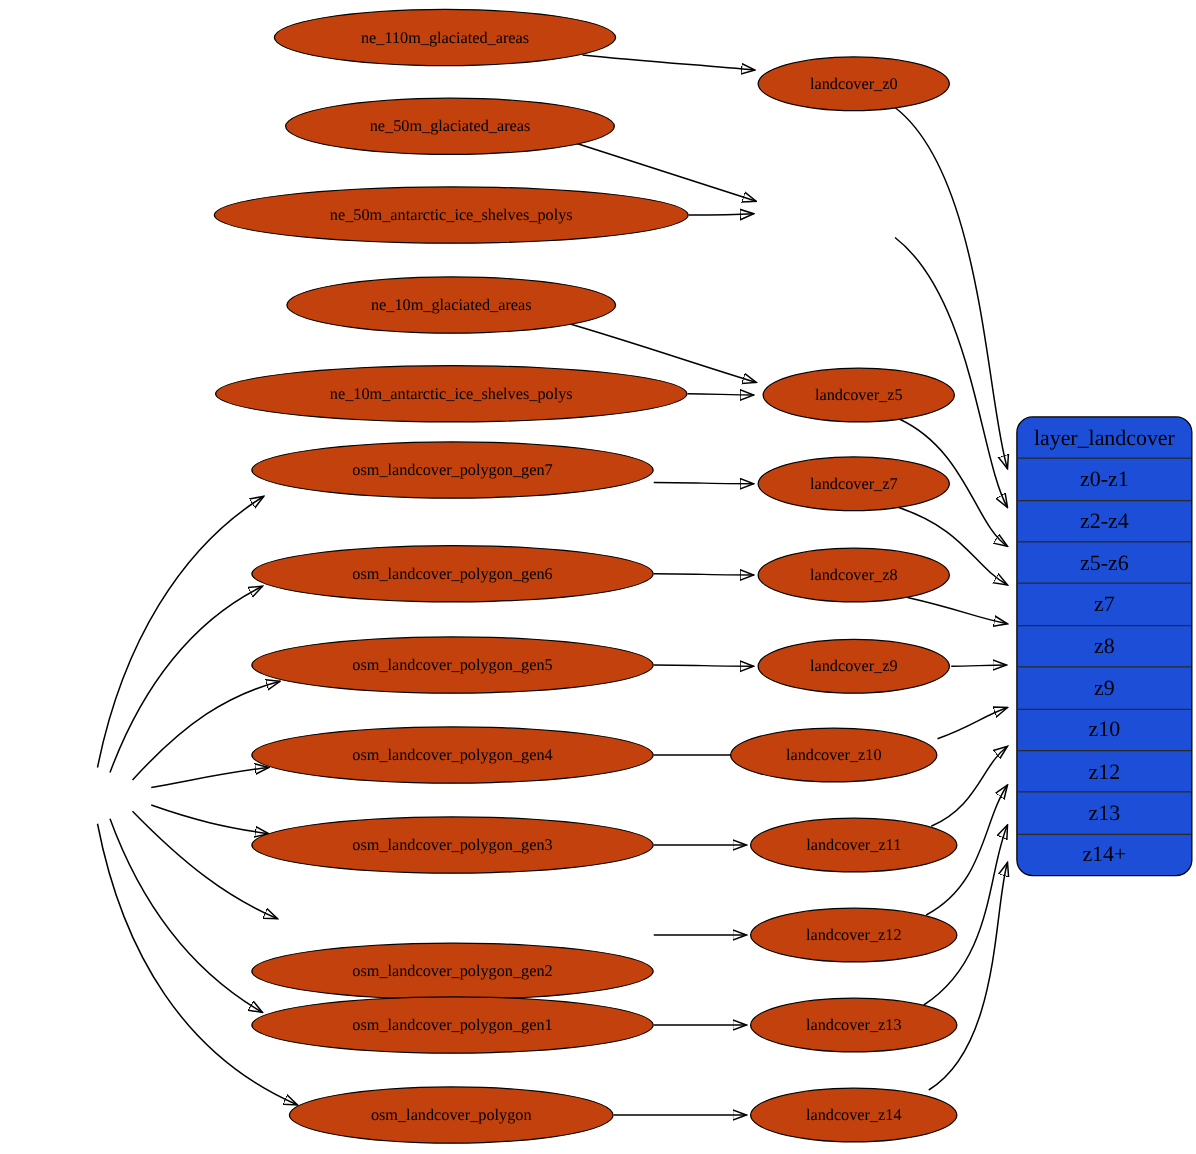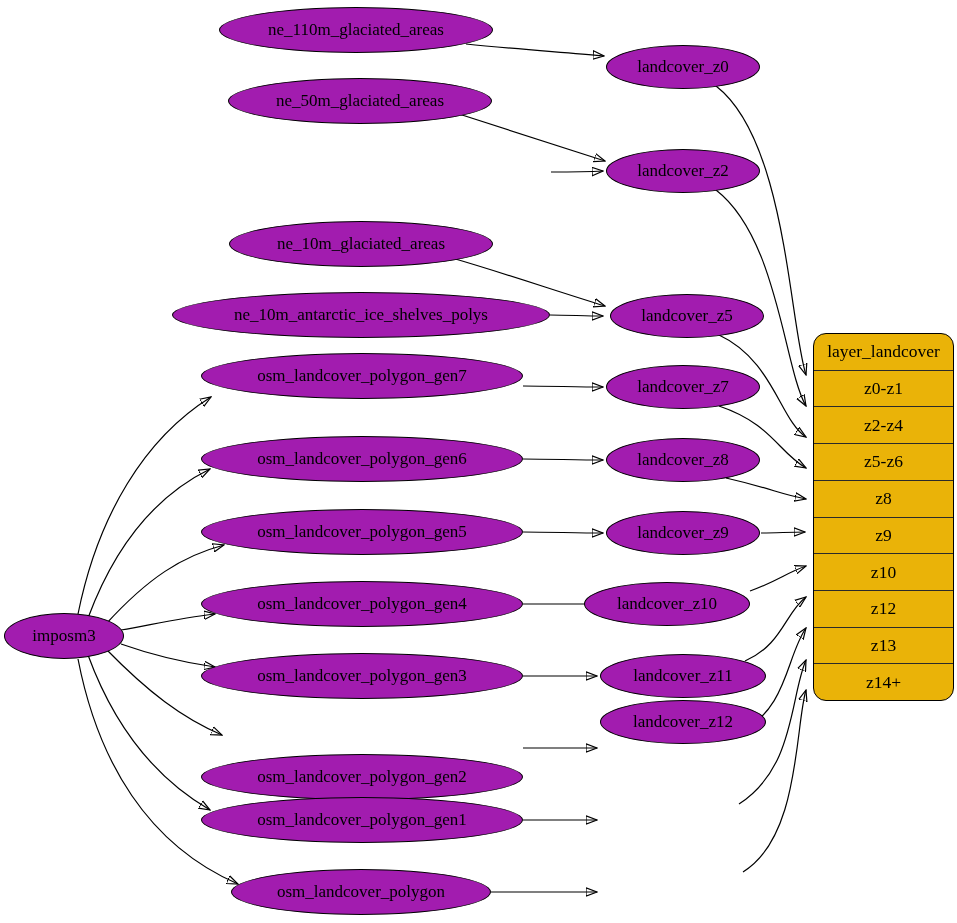--- a/index.html
+++ b/index.html
@@ -10,22 +10,22 @@
     font-family:"Liberation Serif","DejaVu Serif",serif;
     overflow:hidden;
   }
   .edges{position:absolute;left:0;top:0;width:957px;height:923px;}
   .edges path{fill:none;stroke:#000000;stroke-width:1.2px;}
   .node{
     position:absolute;
     display:flex;align-items:center;justify-content:center;
     border:1.2px solid #000000;
     border-radius:50%;
-    background:#a21caf;
-    font-size:17px;color:#000000;
+    background:#c2410c;
+    font-size:13px;color:#000000;
     white-space:nowrap;
     box-sizing:border-box;
     z-index:2;
   }
   .record{
     position:absolute;
     left:813px;top:333px;width:141px;height:368px;
     border:1.4px solid #000000;
     border-radius:13px;
     overflow:hidden;
@@ -85,48 +85,50 @@
     <path d="M 761,533 C 776,533 790,532 805,532" marker-end="url(#arrow)"></path>
     <path d="M 750,591 C 778,581 786,573 806,566" marker-end="url(#arrow)"></path>
     <path d="M 745,661 C 782,645 785,613 806,597" marker-end="url(#arrow)"></path>
     <path d="M 741,732 C 788,707 786,657 806,628" marker-end="url(#arrow)"></path>
     <path d="M 739,804 C 795,768 790,697 806,660" marker-end="url(#arrow)"></path>
     <path d="M 743,872 C 800,837 795,727 806,690" marker-end="url(#arrow)"></path>
   </svg>
 
   <div class="node" style="left:219px;top:7px;width:274px;height:46px">ne_110m_glaciated_areas</div>
   <div class="node" style="left:228px;top:78px;width:264px;height:46px">ne_50m_glaciated_areas</div>
+  <div class="node" style="left:171px;top:149px;width:380px;height:46px">ne_50m_antarctic_ice_shelves_polys</div>
   <div class="node" style="left:229px;top:221px;width:264px;height:46px">ne_10m_glaciated_areas</div>
   <div class="node" style="left:172px;top:292px;width:378px;height:46px">ne_10m_antarctic_ice_shelves_polys</div>
   <div class="node" style="left:201px;top:353px;width:322px;height:46px">osm_landcover_polygon_gen7</div>
   <div class="node" style="left:201px;top:436px;width:322px;height:46px">osm_landcover_polygon_gen6</div>
   <div class="node" style="left:201px;top:509px;width:322px;height:46px">osm_landcover_polygon_gen5</div>
   <div class="node" style="left:201px;top:581px;width:322px;height:46px">osm_landcover_polygon_gen4</div>
   <div class="node" style="left:201px;top:653px;width:322px;height:46px">osm_landcover_polygon_gen3</div>
   <div class="node" style="left:201px;top:754px;width:322px;height:46px">osm_landcover_polygon_gen2</div>
   <div class="node" style="left:201px;top:797px;width:322px;height:46px">osm_landcover_polygon_gen1</div>
   <div class="node" style="left:231px;top:869px;width:260px;height:46px">osm_landcover_polygon</div>
 
-  <div class="node" style="left:4px;top:613px;width:120px;height:46px">imposm3</div>
 
   <div class="node" style="left:606px;top:45px;width:154px;height:44px">landcover_z0</div>
-  <div class="node" style="left:606px;top:149px;width:154px;height:44px">landcover_z2</div>
   <div class="node" style="left:610px;top:294px;width:154px;height:44px">landcover_z5</div>
   <div class="node" style="left:606px;top:365px;width:154px;height:44px">landcover_z7</div>
   <div class="node" style="left:606px;top:438px;width:154px;height:44px">landcover_z8</div>
   <div class="node" style="left:606px;top:511px;width:154px;height:44px">landcover_z9</div>
   <div class="node" style="left:584px;top:582px;width:166px;height:44px">landcover_z10</div>
   <div class="node" style="left:600px;top:654px;width:166px;height:44px">landcover_z11</div>
-  <div class="node" style="left:600px;top:700px;width:166px;height:44px">landcover_z12</div>
+  <div class="node" style="left:600px;top:726px;width:166px;height:44px">landcover_z12</div>
+  <div class="node" style="left:600px;top:798px;width:166px;height:44px">landcover_z13</div>
+  <div class="node" style="left:600px;top:870px;width:166px;height:44px">landcover_z14</div>
 
-  <div class="record" style="background-color: #eab308; font-family: Liberation Serif, serif;">
+  <div class="record" style="background-color: #1d4ed8; font-family: Liberation Serif, serif;">
     <div class="record-row">layer_landcover</div>
     <div class="record-row">z0-z1</div>
     <div class="record-row">z2-z4</div>
     <div class="record-row">z5-z6</div>
+    <div class="record-row">z7</div>
     <div class="record-row">z8</div>
     <div class="record-row">z9</div>
     <div class="record-row">z10</div>
     <div class="record-row">z12</div>
     <div class="record-row">z13</div>
     <div class="record-row">z14+</div>
   </div>
 
 </div>
 

